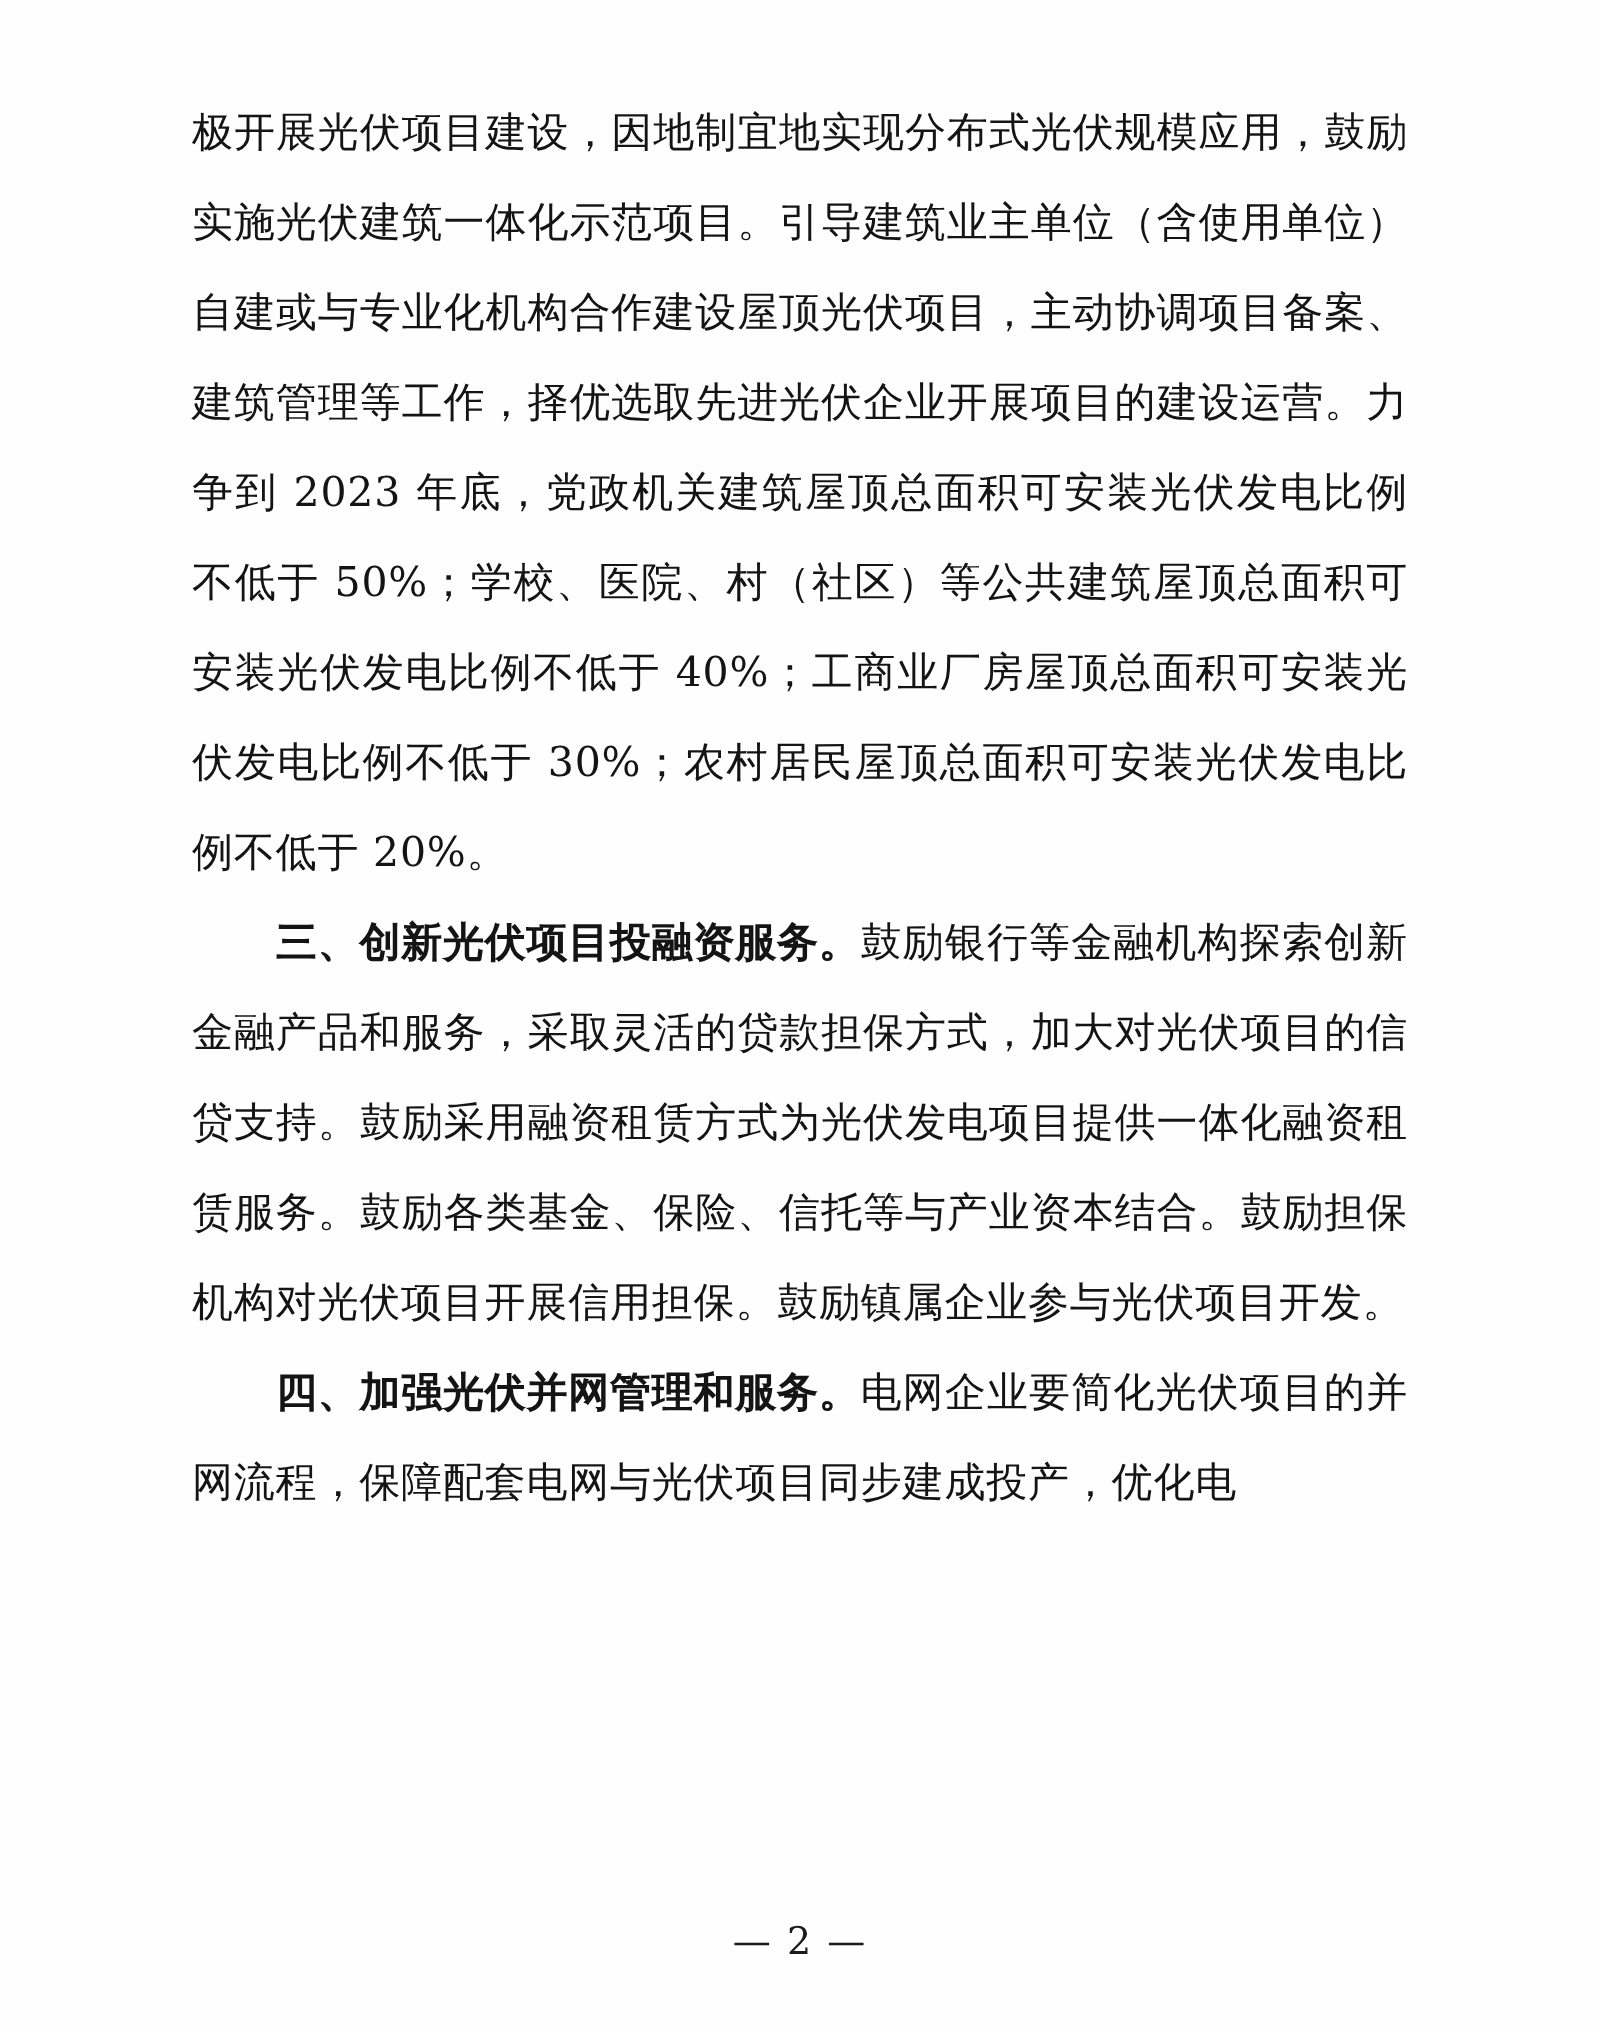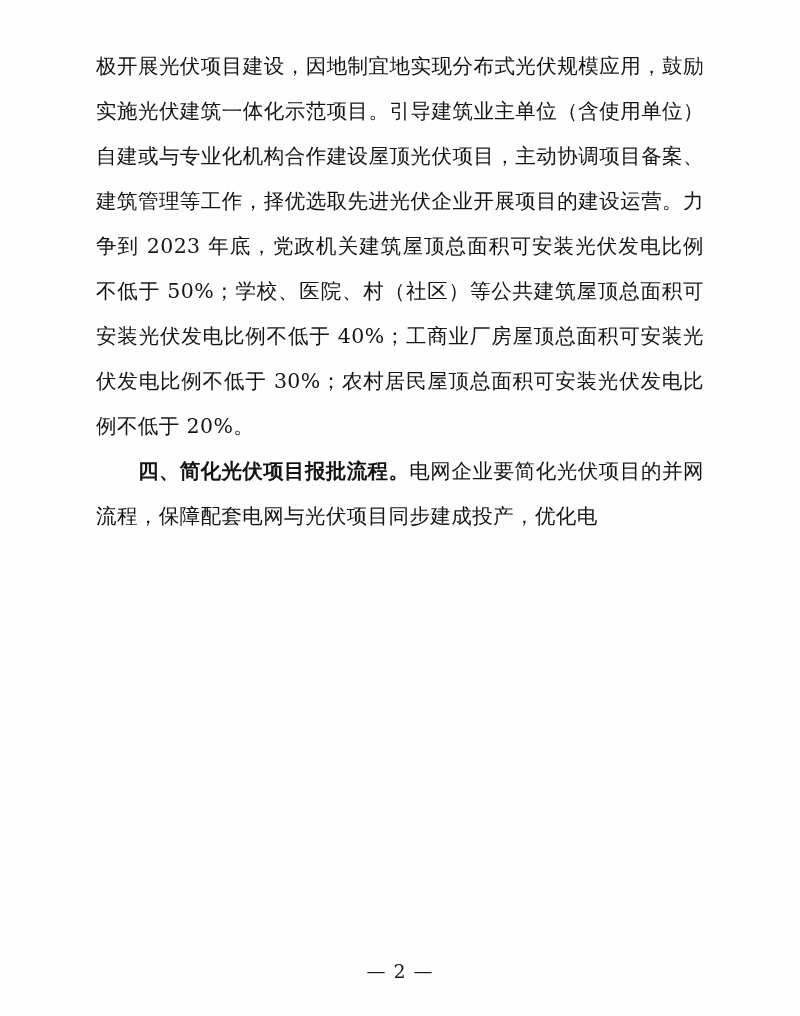--- a/index.html
+++ b/index.html
@@ -64,22 +64,23 @@
 </head>
 <body>
 
 <div class="page">
 
   <div class="doc-body">
 
     <p class="para"><span>极开展光伏项目建设，因地制宜地实现分布式光伏规模应用，鼓励实施光伏建筑一体化示范项目。引导建筑业主单位（含使用单位）自建或与专业化机构合作建设屋顶光伏项目，主动协调项目备案、建筑管理等工作，择优选取先进光伏企业开展项目的建设运营。力争到 2023 年底，党政机关建筑屋顶总面积可安装光伏发电比例不低于 50%；学校、医院、村（社区）等公共建筑屋顶总面积可安装光伏发电比例不低于 40%；工商业厂房屋顶总面积可安装光伏发电比例不低于 30%；农村居民屋顶总面积可安装光伏发电比例不低于 20%。</span></p>
 
 
+    <p class="para indented"><span class="heading-run">三、创新光伏项目投融资服务。</span><span>鼓励银行等金融机构探索创新金融产品和服务，采取灵活的贷款担保方式，加大对光伏项目的信贷支持。鼓励采用融资租赁方式为光伏发电项目提供一体化融资租赁服务。鼓励各类基金、保险、信托等与产业资本结合。鼓励担保机构对光伏项目开展信用担保。鼓励镇属企业参与光伏项目开发。</span></p>
 
-    <p class="para indented"><span class="heading-run">四、简化光伏项目报批流程。</span><span>电网企业要简化光伏项目的并网流程，保障配套电网与光伏项目同步建成投产，优化电</span></p>
+    <p class="para indented"><span class="heading-run">四、加强光伏并网管理和服务。</span><span>电网企业要简化光伏项目的并网流程，保障配套电网与光伏项目同步建成投产，优化电</span></p>
 
   </div>
 
   <div class="footer">
     <span class="page-number">— 2 —</span>
   </div>
 
 </div>
 
 </body></html>

